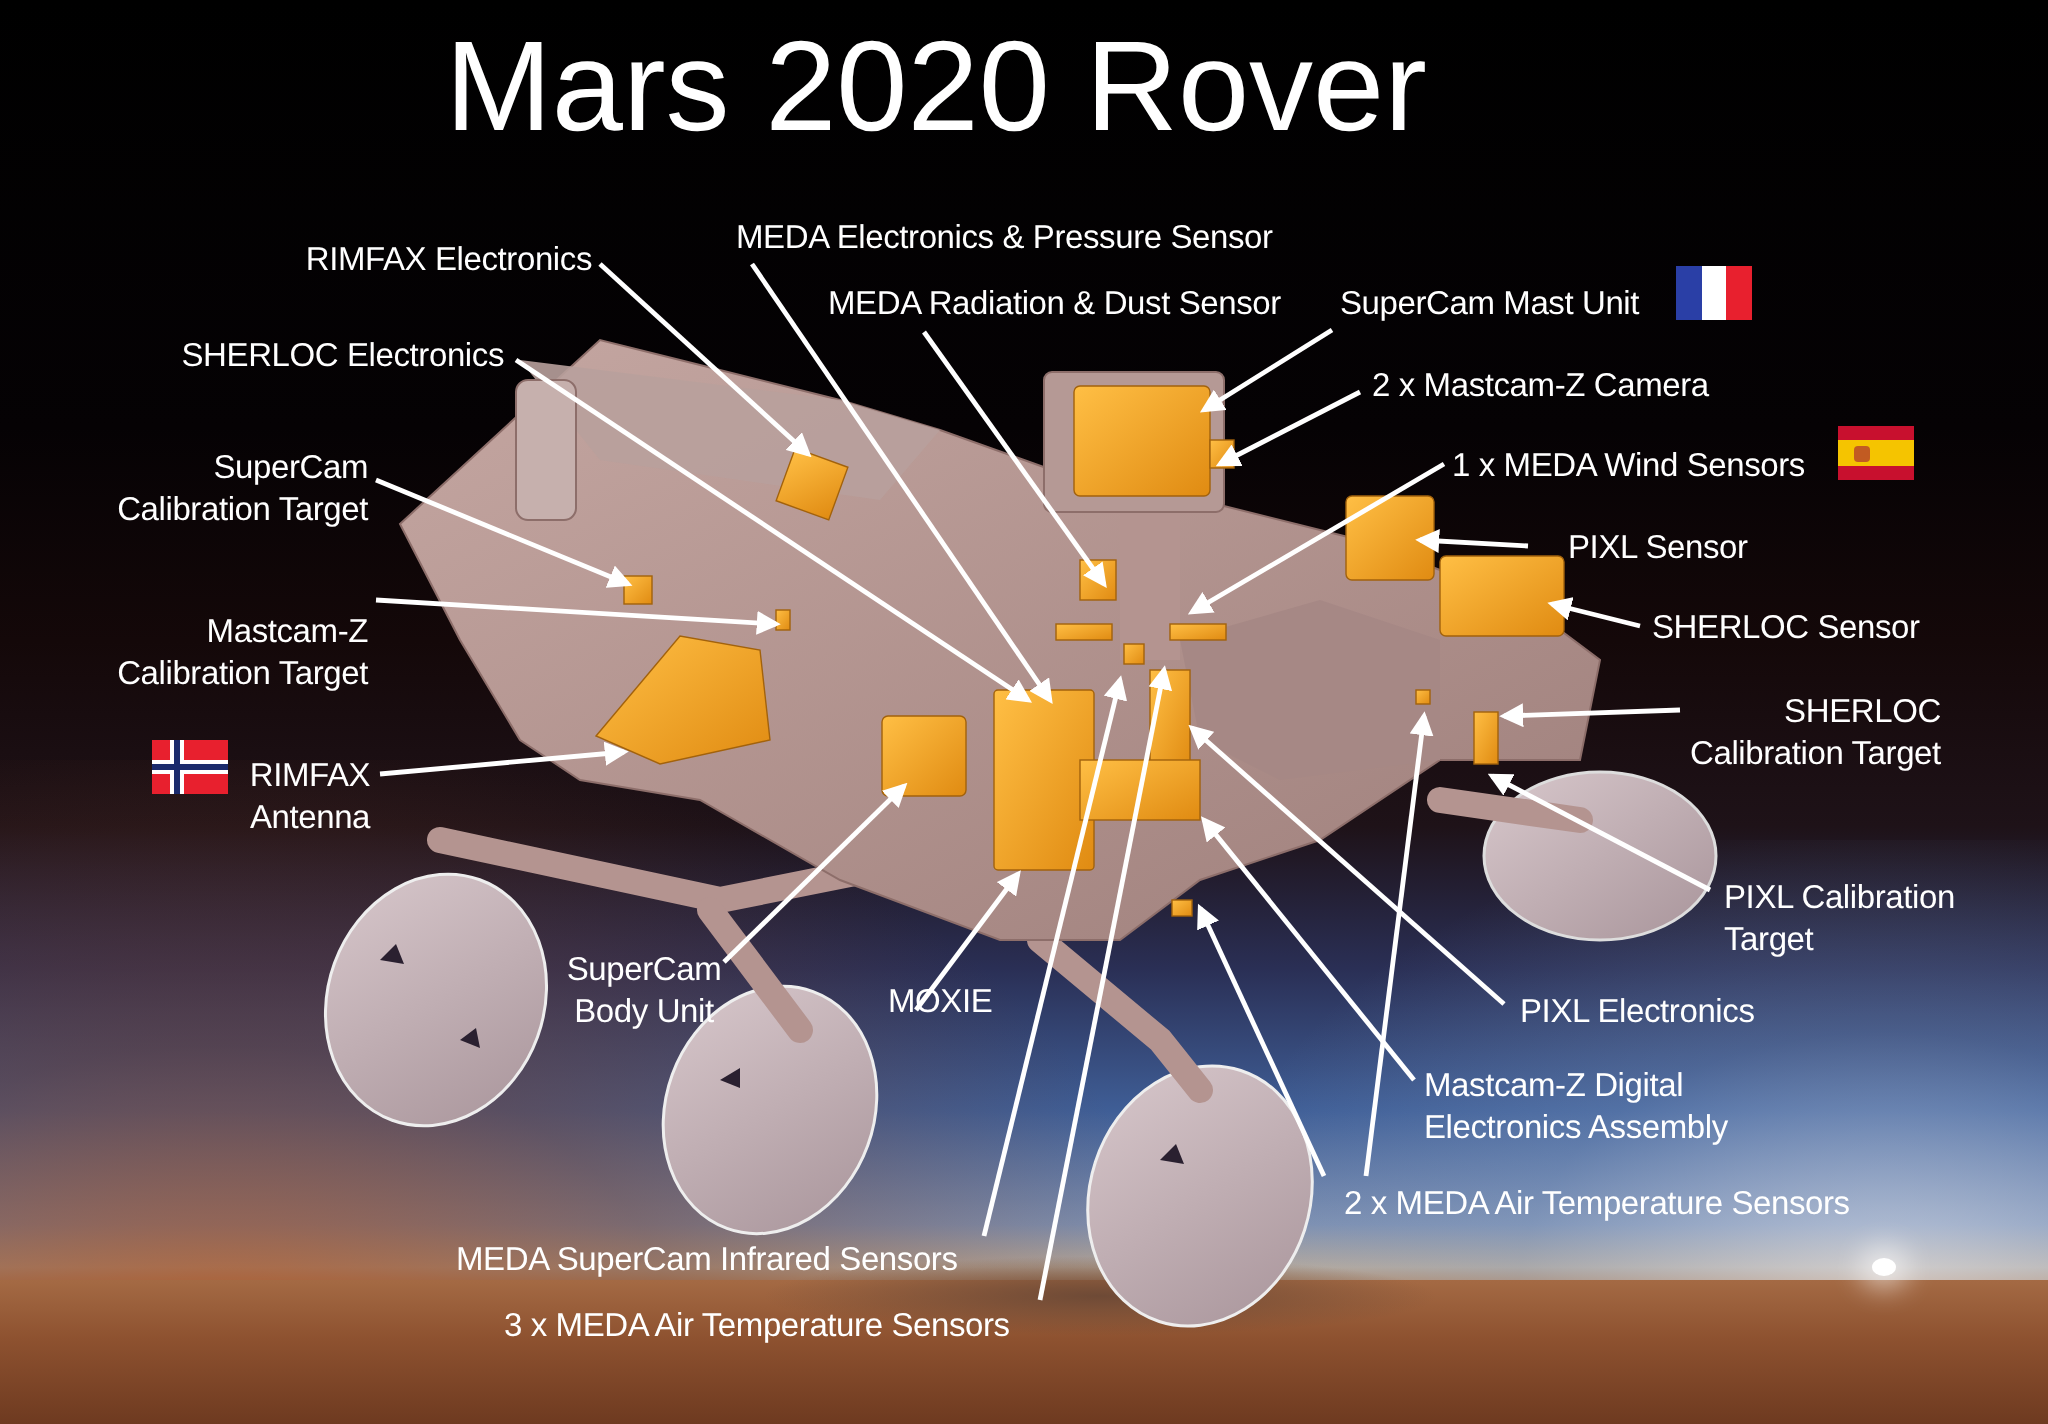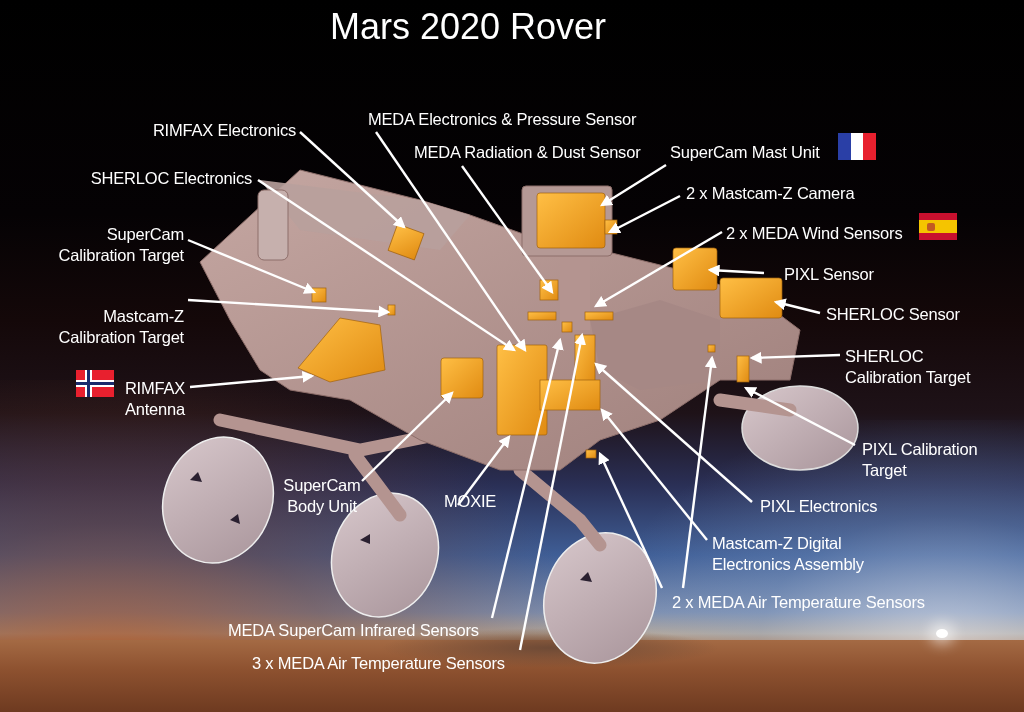--- a/index.html
+++ b/index.html
@@ -28,21 +28,21 @@
   #ground::before {
     content: ""; position: absolute; left: 380px; top: -12px; width: 340px; height: 40px;
     background: radial-gradient(ellipse at center, #6e4a36 0%, rgba(110,74,54,0) 70%);
   }
   #sun {
     position: absolute; left: 936px; top: 629px; width: 12px; height: 9px;
     border-radius: 50%; background: #fff; box-shadow: 0 0 14px 6px rgba(255,255,255,0.6);
   }
   #title {
     position: absolute; left: 0; top: 6px; width: 936px; text-align: center;
-    color: #fff; font-size: 36px; font-weight: 400; letter-spacing: 0px;
+    color: #fff; font-size: 64px; font-weight: 400; letter-spacing: 0px;
     font-family: "Liberation Sans", sans-serif;
   }
   svg#rover { position: absolute; left: 0; top: 0; }
   .label {
     position: absolute; color: #fff; font-size: 16.5px; line-height: 21px;
     font-family: "Liberation Sans", sans-serif; white-space: nowrap;
     letter-spacing: -0.2px;
   }
   .label.right { text-align: right; }
   .label.center { text-align: center; }
@@ -193,29 +193,29 @@
 
   <div class="label" style="left:368px; top:109px;">MEDA Electronics &amp; Pressure Sensor</div>
   <div class="label" style="left:414px; top:142px;">MEDA Radiation &amp; Dust Sensor</div>
   <div class="label" style="left:670px; top:142px;">SuperCam Mast Unit</div>
   <div class="flag flag-fr" style="left:838px; top:133px;">
     <div style="background:#2a3fa6;"></div>
       <div style="background:#fff;"></div>
       <div style="background:#e8202e;"></div>
   </div>
   <div class="label" style="left:686px; top:183px;">2 x Mastcam-Z Camera</div>
-  <div class="label" style="left:726px; top:223px;">2 x MEDA Wind Sensors</div>
+  <div class="label" style="left:726px; top:223px;">1 x MEDA Wind Sensors</div>
   <div class="flag flag-es" style="left:919px; top:213px;">
     <div class="red" style="background:#c8102e;"></div>
     <div class="yel" style="background:#f5c400;"></div>
     <div class="red" style="background:#c8102e;"></div>
   </div>
   <div class="label" style="left:784px; top:264px;">PIXL Sensor</div>
   <div class="label" style="left:826px; top:304px;">SHERLOC Sensor</div>
-  <div class="label" style="left:845px; top:346px;">
+  <div class="label" style="left:845px; top:346px;text-align:right;">
     <span>SHERLOC</span>
     <span>Calibration Target</span>
   </div>
   <div class="label" style="left:862px; top:439px;">
     <span>PIXL Calibration</span>
     <span>Target</span>
   </div>
   <div class="label" style="left:760px; top:496px;">PIXL Electronics</div>
   <div class="label" style="left:712px; top:533px;">
     <span>Mastcam-Z Digital</span>

